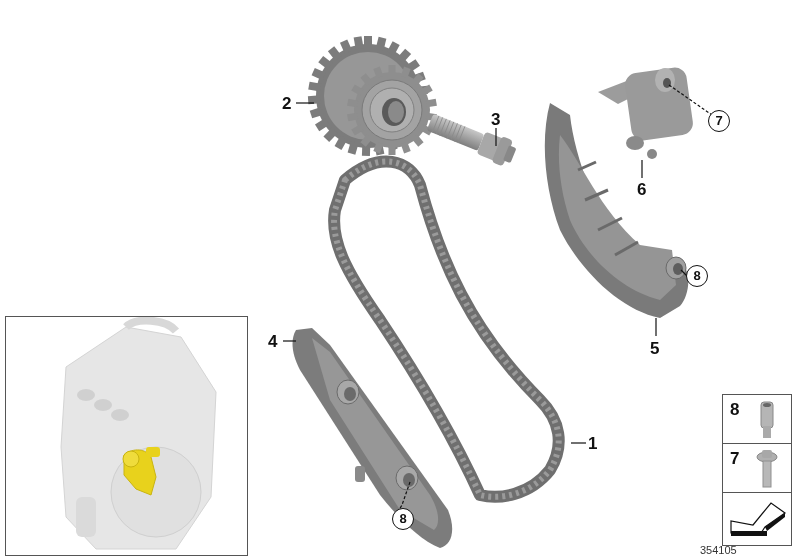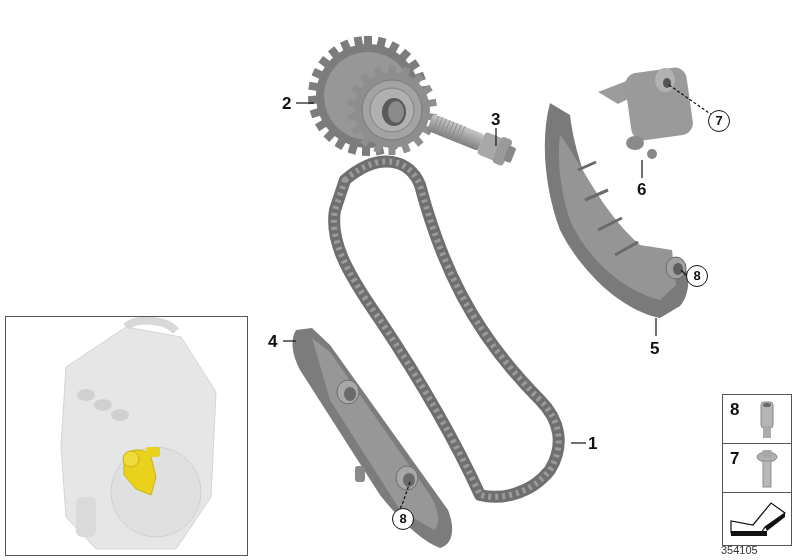--- a/index.html
+++ b/index.html
@@ -5,21 +5,21 @@
   html,body{margin:0;padding:0;background:#ffffff;}
   body{width:800px;height:560px;position:relative;overflow:hidden;font-family:"Liberation Sans",sans-serif;}
   #diagram{position:absolute;left:0;top:0;width:800px;height:560px;}
   .lbl{position:absolute;font-family:"Liberation Sans",sans-serif;font-weight:bold;font-size:17px;color:#111;line-height:1;}
   .circ{position:absolute;width:20px;height:20px;border:1.5px solid #111;border-radius:50%;background:#fff;
         font-family:"Liberation Sans",sans-serif;font-weight:bold;font-size:13px;text-align:center;line-height:20px;color:#111;}
   #overview{position:absolute;left:5px;top:316px;width:241px;height:238px;border:1px solid #555;background:#fff;overflow:hidden;}
   #legend{position:absolute;left:722px;top:394px;width:68px;height:150px;border:1px solid #555;background:#fff;}
   .legend-cell{position:absolute;left:0;width:68px;border-bottom:1px solid #555;}
   .legend-num{position:absolute;left:7px;top:5px;font-weight:bold;font-size:17px;color:#111;}
-  #diagram-id{position:absolute;left:721px;top:544px;font-size:11px;color:#333;}
+  #diagram-id{position:absolute;left:700px;top:544px;font-size:11px;color:#333;}
 </style>
 </head>
 <body>
 
 <div id="diagram">
   <svg width="800" height="560" viewBox="0 0 800 560">
     <defs>
       <linearGradient id="gGray" x1="0" y1="0" x2="1" y2="1">
         <stop offset="0" stop-color="#a8a8a8"></stop>
         <stop offset="0.5" stop-color="#8a8a8a"></stop>

